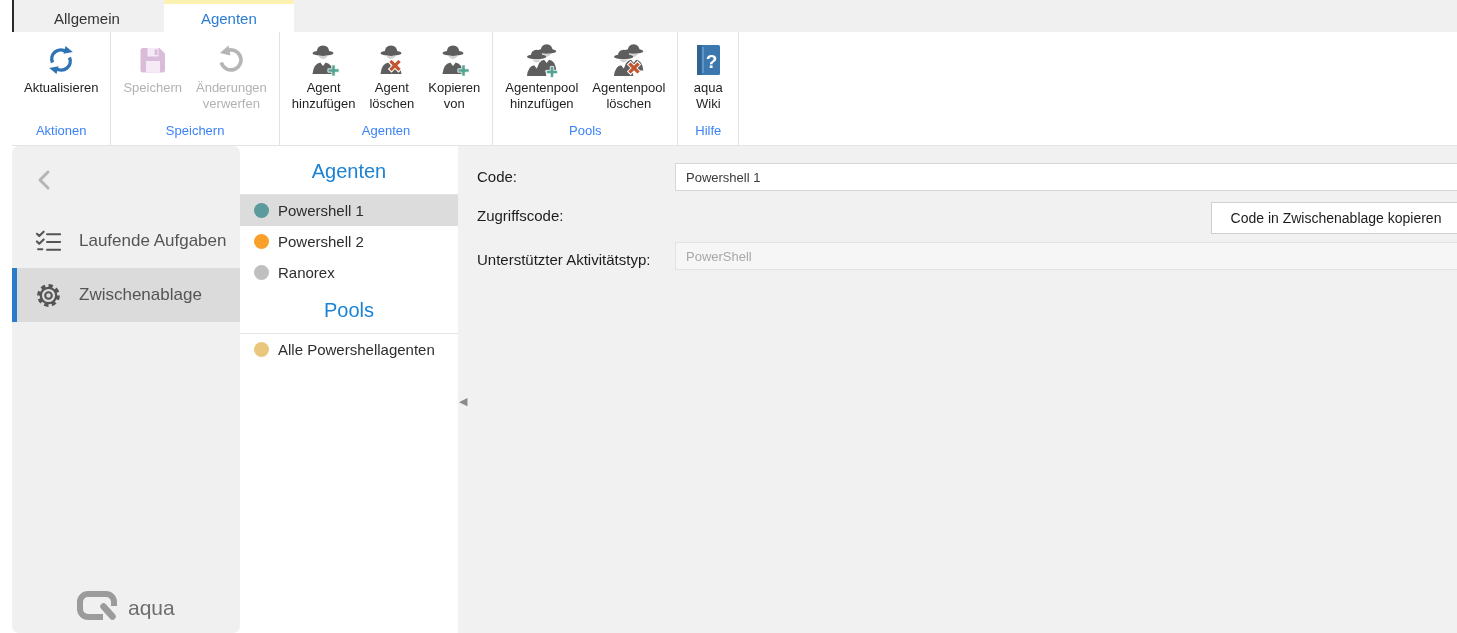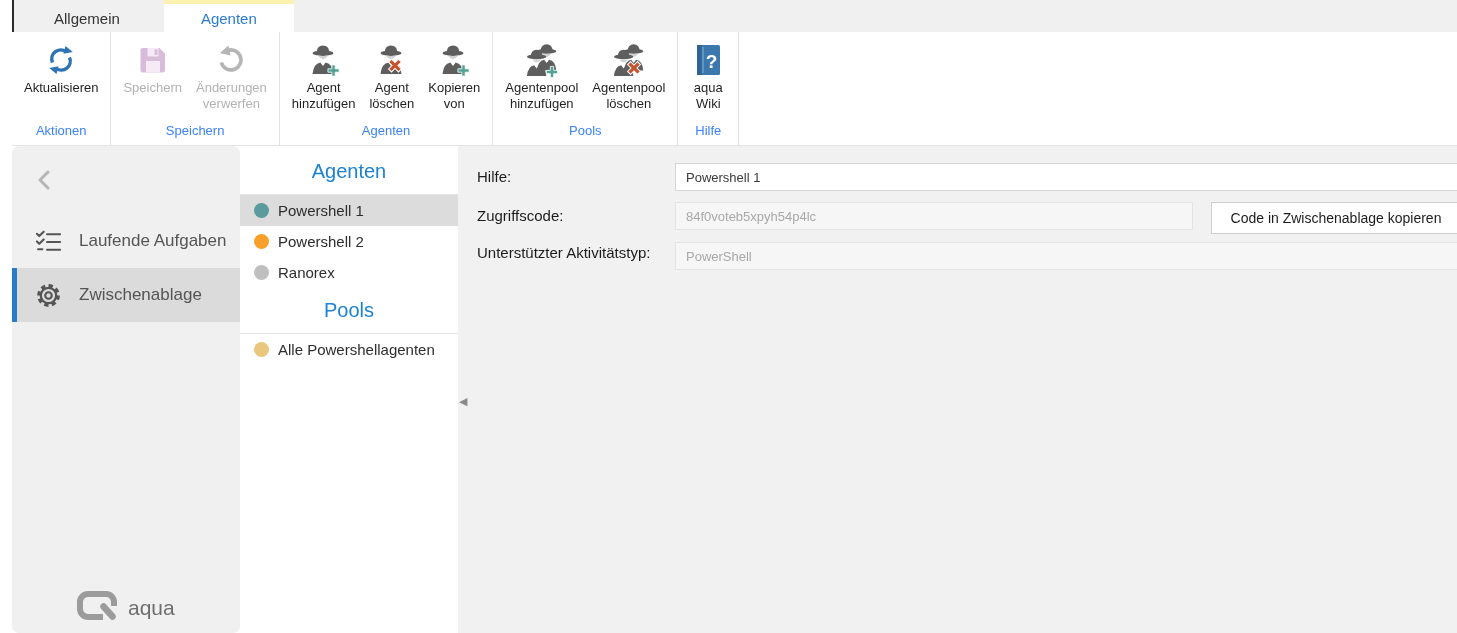--- a/index.html
+++ b/index.html
@@ -66,21 +66,21 @@
          font-family:"Liberation Sans", sans-serif; font-size:13px; color:#3a3a3a;
          padding:0 10px; outline:none; }
   .txt:disabled { background:#f6f6f7; border-color:#e3e3e4; color:#a8a8a8; }
   .copy-btn { position:absolute; height:32px; background:#fff; border:1px solid #cfcfcf;
               font-family:"Liberation Sans", sans-serif; font-size:14px; color:#1c1c1c;
               cursor:pointer; }
 
   .lbl-name { top:17px; } .in-name { top:17px; left:217px; right:8px; }
   .lbl-code { top:56px; } .in-code { top:56px; left:217px; width:518px; }
   .btn-copy { top:56px; left:753px; right:8px; }
-  .lbl-type { top:93px; } .in-type { top:96px; left:217px; right:8px; }
+  .lbl-type { top:100px; } .in-type { top:96px; left:217px; right:8px; }
 </style>
 </head>
 <body>
 
 <svg width="0" height="0" style="position:absolute">
   <defs>
     <g id="agent">
       <ellipse cx="17" cy="11.2" rx="10.5" ry="2.7" fill="#5e5e5e"></ellipse>
       <path d="M10.5 10.6 Q11 3.5 17 3.5 Q23 3.5 23.5 10.6 Z" fill="#5e5e5e"></path>
       <path d="M12.3 14 Q17 20.6 21.7 14 Z" fill="#d2d2d2"></path>
@@ -297,25 +297,24 @@
 
       <div class="row">
         <span class="dot" style="background: rgb(233, 200, 126);"></span>
         <span>Alle Powershellagenten</span>
       </div>
     </div>
 
     <div class="rightpanel">
       <div class="splitter-arrow">◀</div>
 
-      <div class="f-label lbl-name">Hilfe:</div>
+      <div class="f-label lbl-name">Code:</div>
       <input class="txt in-name" type="text" value="Powershell 1" style="">
 
       <div class="f-label lbl-code">Zugriffscode:</div>
-      <input class="txt in-code" type="text" disabled="" value="84f0voteb5xpyh54p4lc" style="">
       <button class="copy-btn btn-copy">Code in Zwischenablage kopieren</button>
 
       <div class="f-label lbl-type">Unterstützter Aktivitätstyp:</div>
       <input class="txt in-type" type="text" disabled="" value="PowerShell" style="">
     </div>
 
   </div>
 </div>
 
 </body></html>

